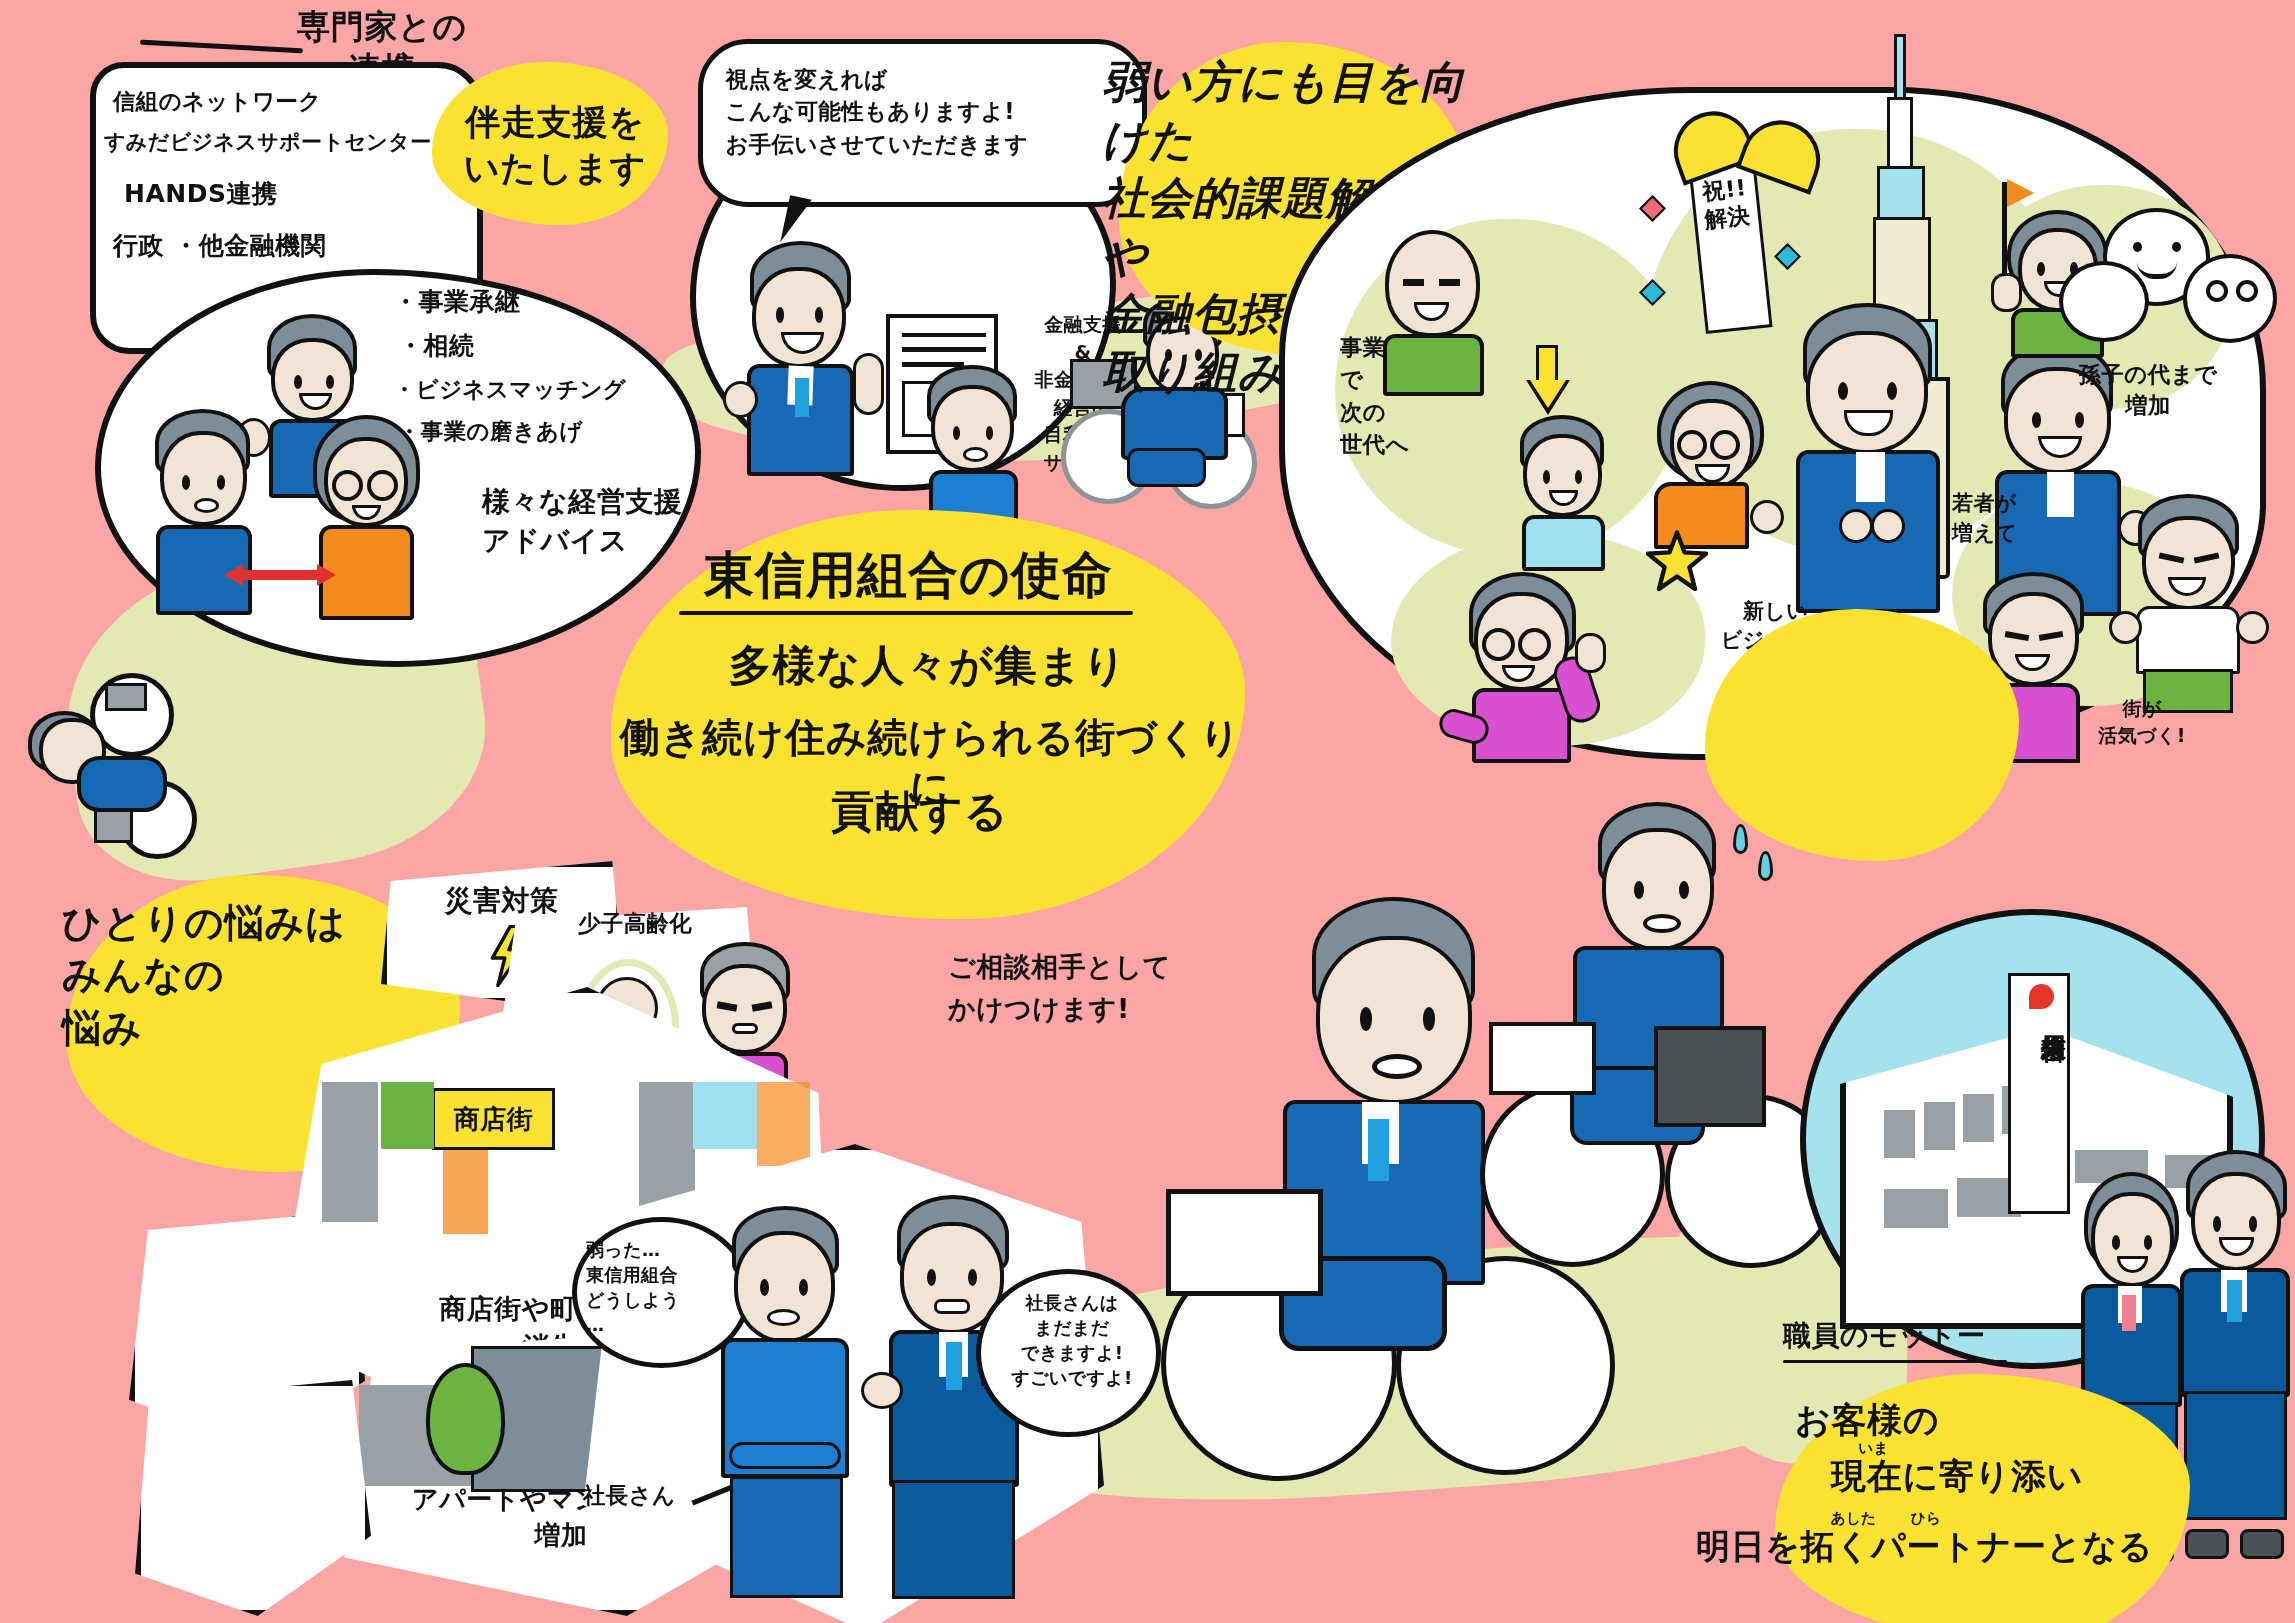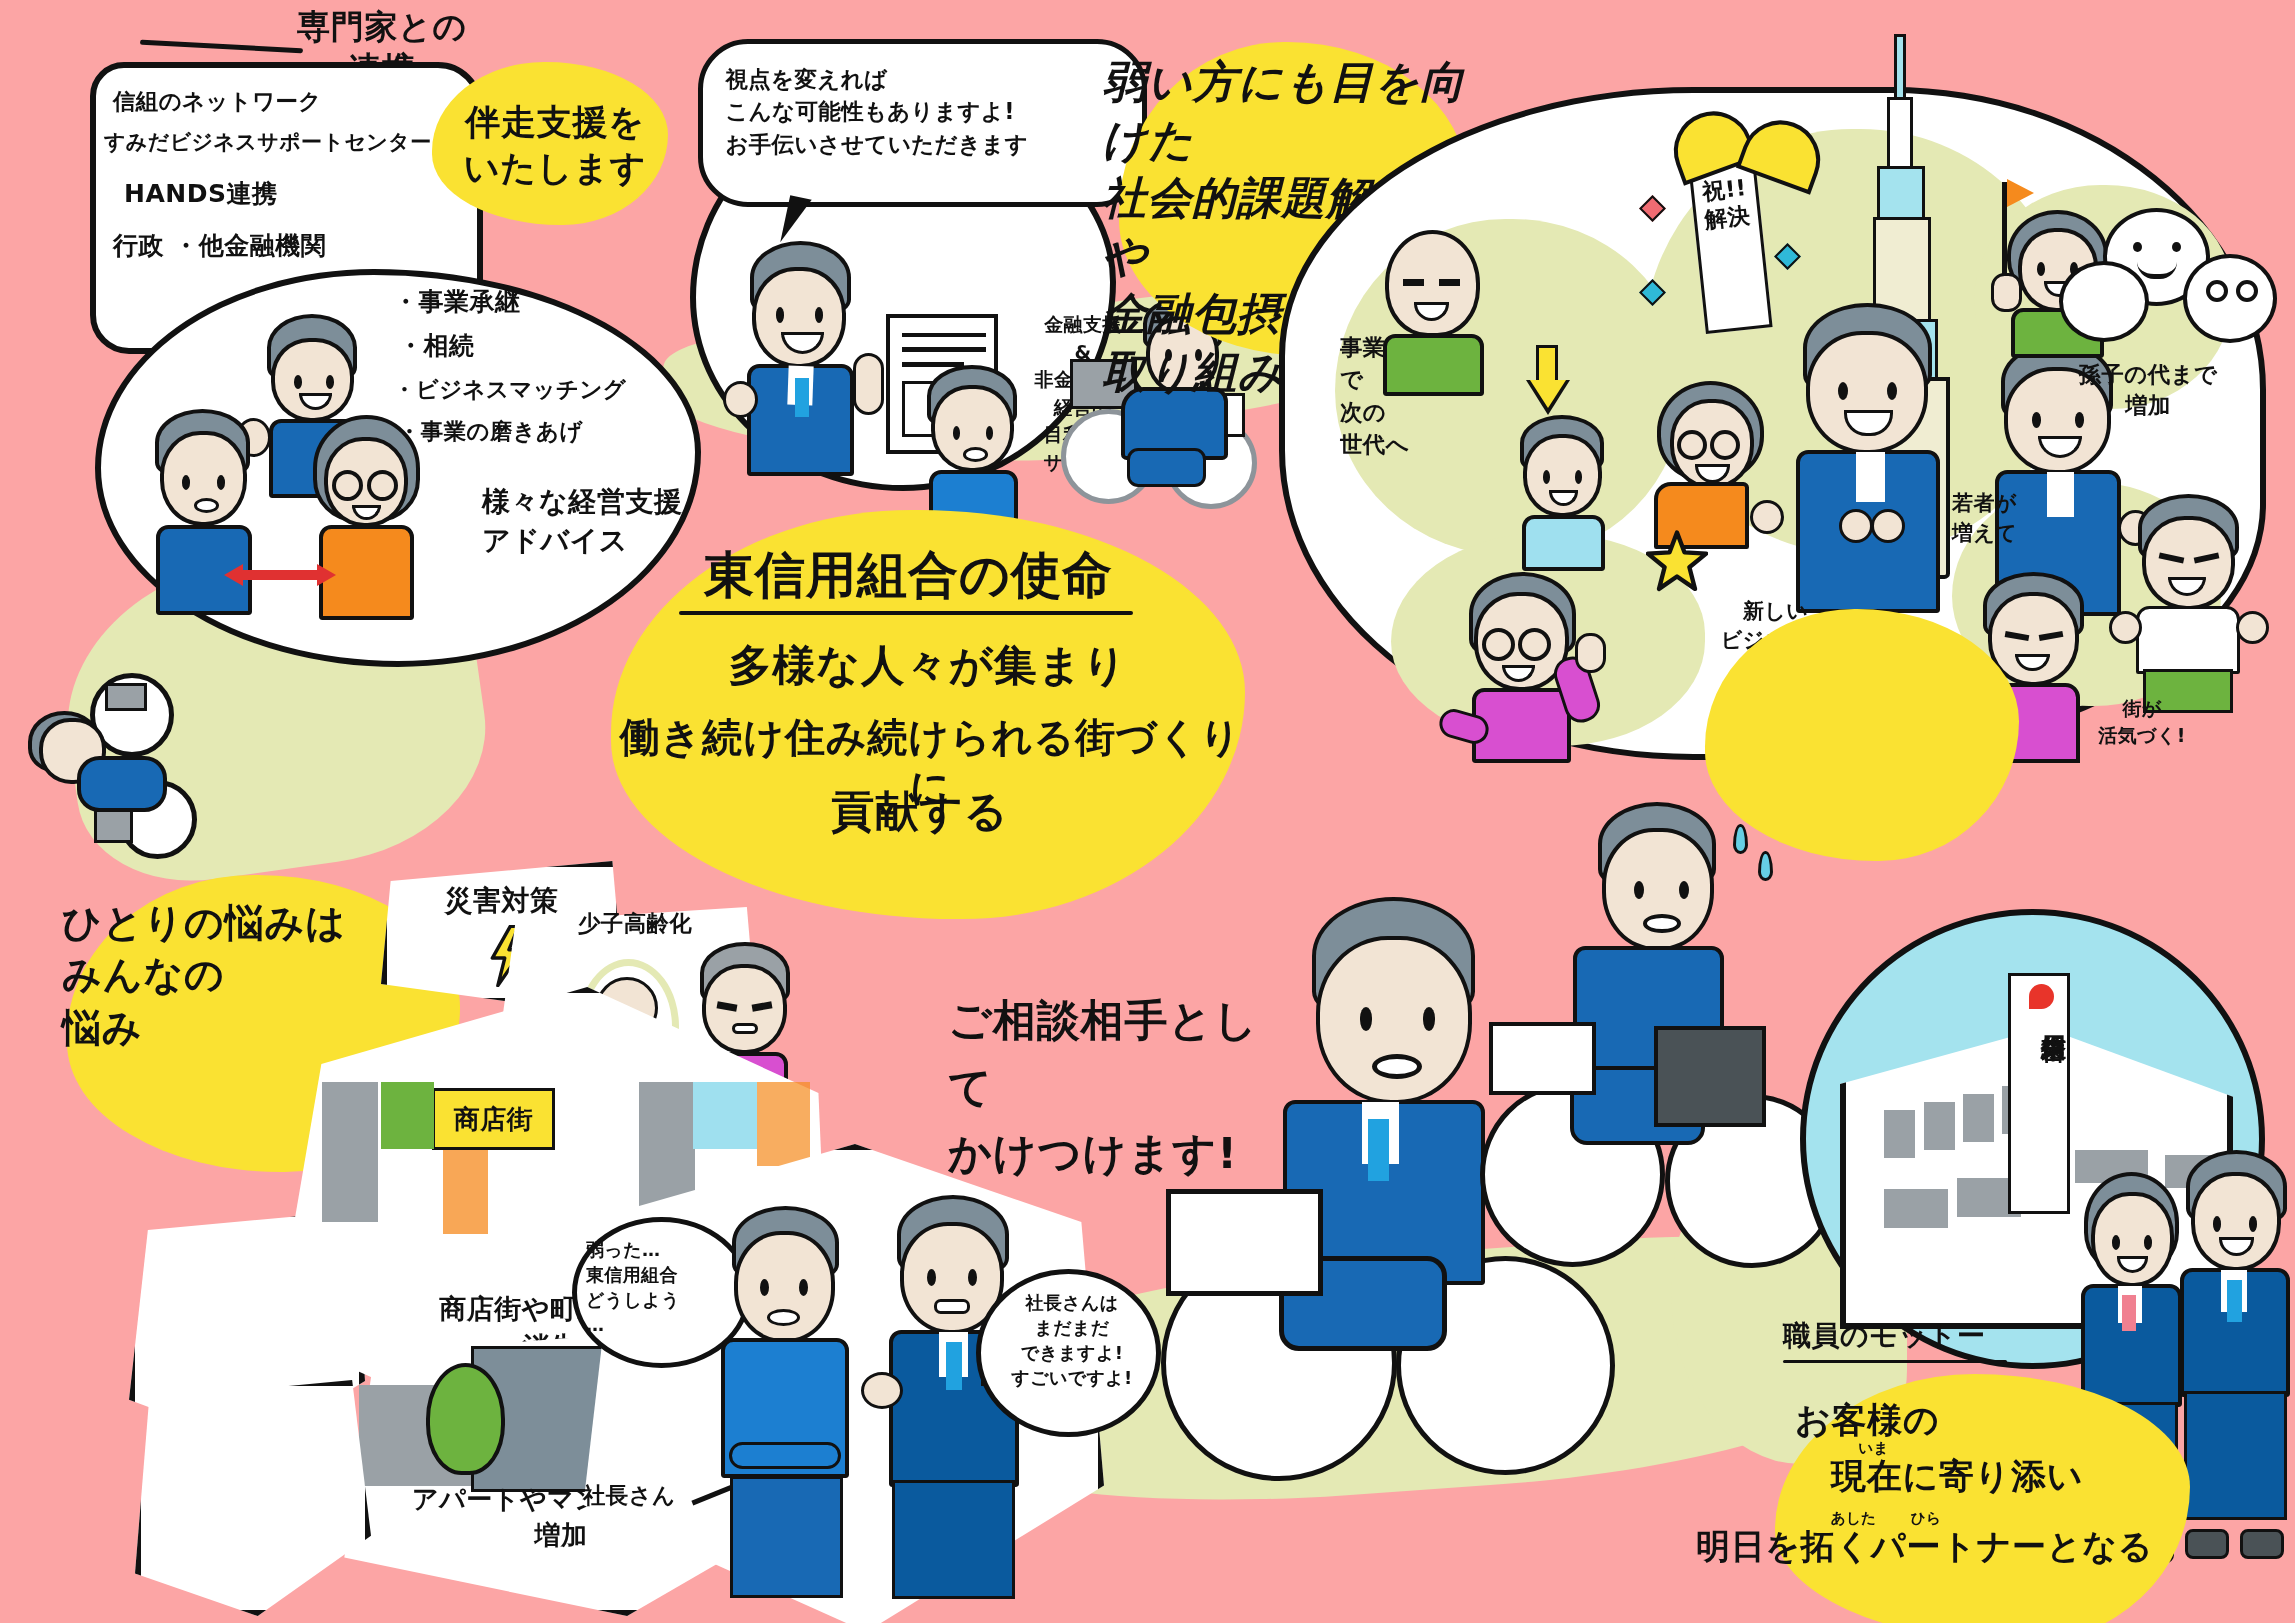--- a/index.html
+++ b/index.html
@@ -480,21 +480,21 @@
 
   <div class="abs poly" style="left:314px; top:1324px; width:505px; height:292px; clip-path:polygon(12% 10%, 86% 0%, 100% 62%, 62% 100%, 6% 80%);"></div>
   <div class="abs grey" style="left:359px; top:1385px; width:112px; height:101px;"></div>
   <div class="abs" style="left:471px; top:1346px; width:174px; height:146px; background:#7d8e99; border:3.4px solid #111;"></div>
   <div class="abs" style="left:426px; top:1363px; width:79px; height:112px; background:#6db33f; border:4.5px solid #111; border-radius:50% 50% 45% 45%;"></div>
   <div class="abs hw hw-thin" style="left:348px; top:1481px; width:426px; font-size:26px; text-align:center; line-height:1.4;">アパートやマンションの
 増加</div>
 
   <div class="abs poly" style="left:135px; top:1380px; width:236px; height:236px; clip-path:polygon(6% 8%, 92% 0%, 100% 66%, 52% 100%, 0% 82%);"></div>
 
-  <div class="abs hw" style="left:948px; top:987px; width:348px; font-size:43px; line-height:1.55;">ご相談相手として
+  <div class="abs hw" style="left:948px; top:946px; width:348px; font-size:27px; line-height:1.55;">ご相談相手として
 かけつけます!</div>
 
   <div class="abs poly" style="left:538px; top:1144px; width:566px; height:488px; clip-path:polygon(14% 14%, 56% 0%, 96% 16%, 100% 70%, 58% 100%, 8% 74%);"></div>
 
   <div class="abs speech" style="left:572px; top:1217px; width:179px; height:151px;">
     <div class="hw hw-thin" style="position:absolute; left:9px; top:14.6px; width:157px; font-size:18px; line-height:1.4;">弱った…
 東信用組合
 どうしよう
 …</div>
   </div>

